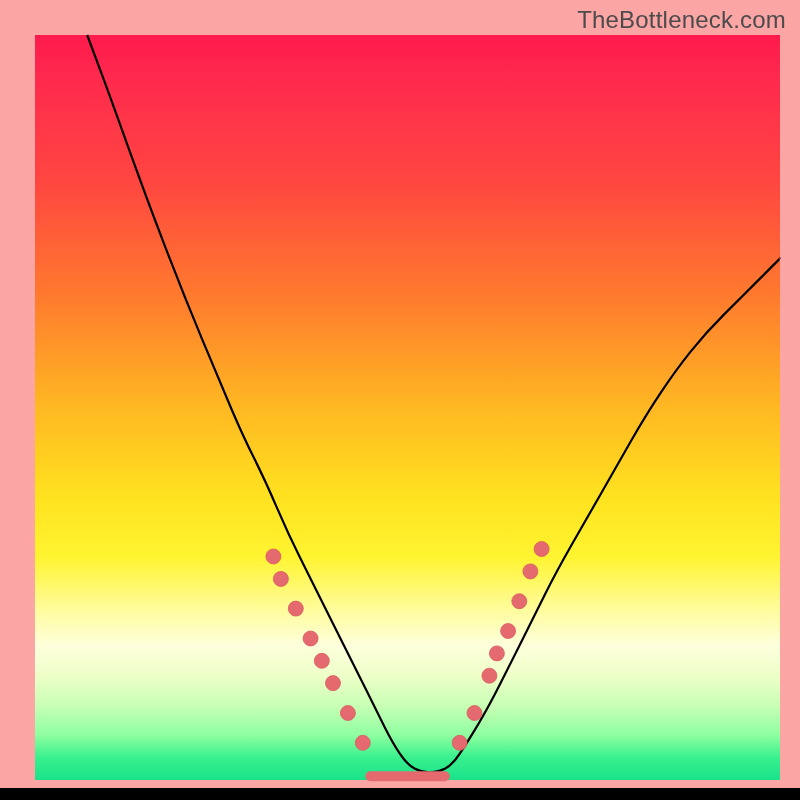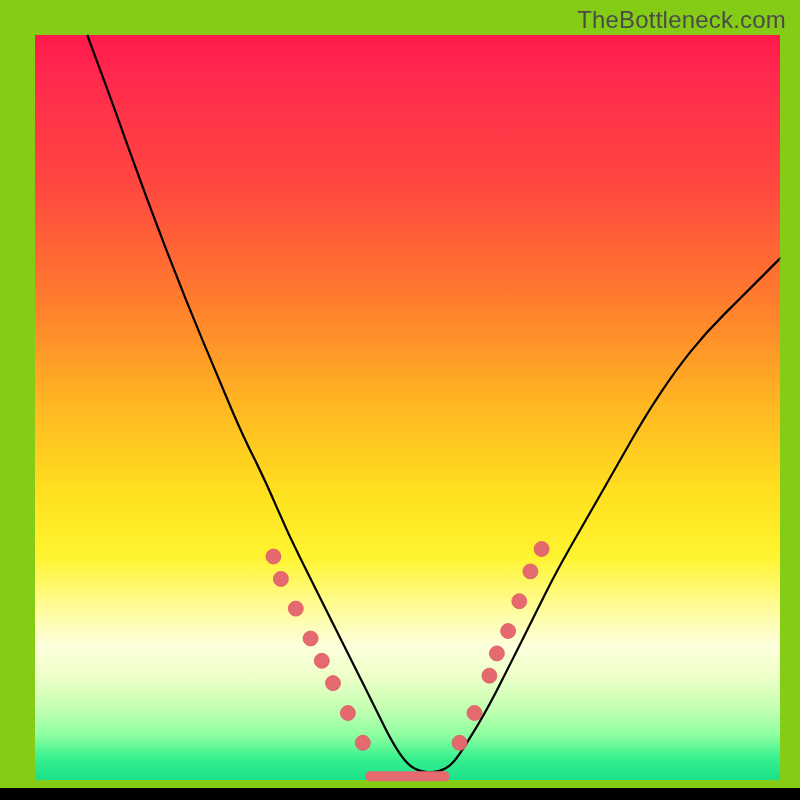--- a/index.html
+++ b/index.html
@@ -8,21 +8,21 @@
     width: 800px;
     height: 800px;
     background: #000;
     overflow: hidden;
     font-family: Arial, Helvetica, sans-serif;
   }
   .frame {
     position: relative;
     width: 800px;
     height: 788px;
-    background: #84cc16;
+    background: #fca5a5;
   }
   .plot-area {
     position: absolute;
     left: 35px;
     top: 35px;
     width: 745px;
     height: 745px;
     
     background: linear-gradient(to bottom,
       #ff1a4d 0%,

